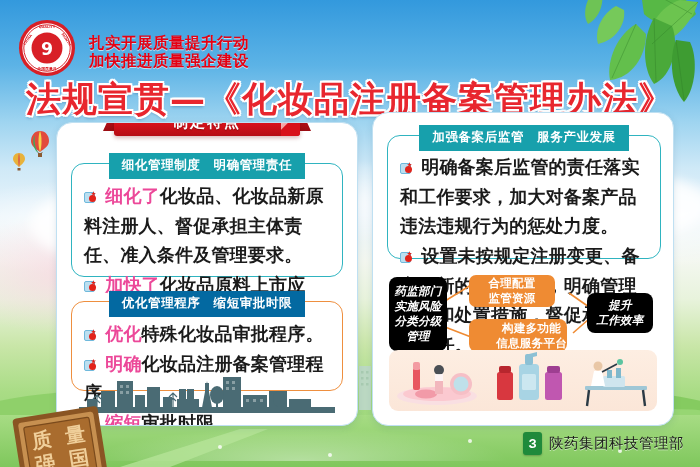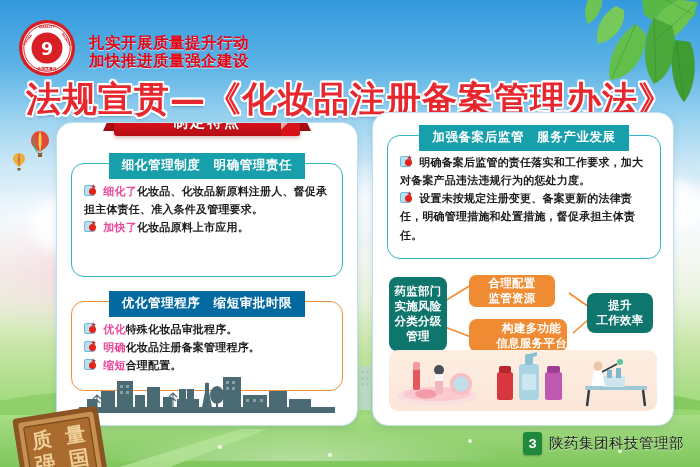--- a/index.html
+++ b/index.html
@@ -68,34 +68,34 @@
   .sechead.teal{background:#17a0ac;}
   .sechead.orange{background:#0369a1;}
 
   
   .cbox{position:absolute;border-radius:13px;background:#fff;}
   .cbox.teal{border:1.4px solid #2fb4c0;}
   .cbox.orange{border:1.4px solid #ee8f3f;}
   .cbox .hdwrap{position:absolute;left:0;right:0;top:-11px;text-align:center;}
   .cbox .hdwrap .sechead{position:relative;z-index:2;}
   .cbox .body{padding:18px 12px 10px 12px;}
-  .ln{font-size:11px;line-height:1.65;color:#1b1b1b;font-weight:bold;letter-spacing:.2px;}
+  .ln{font-size:18px;line-height:1.65;color:#1b1b1b;font-weight:bold;letter-spacing:.2px;}
   .ln .hl{color:#ec4899;}
   .bullet{display:inline-block;width:13px;height:12px;vertical-align:-1px;margin-right:3px;position:relative;}
   .bullet .b1{position:absolute;left:0;top:1px;width:9px;height:9px;border-radius:2px;
     background:#bcdff0;border:1.2px solid #6fb9dc;}
   .bullet .b2{position:absolute;left:5px;top:4px;width:7px;height:7px;border-radius:50%;background:#e2231a;}
   .bullet .b3{position:absolute;left:7px;top:0px;width:5px;height:5px;background:#e2231a;
     clip-path:polygon(50% 0,61% 38%,100% 38%,68% 62%,79% 100%,50% 76%,21% 100%,32% 62%,0 38%,39% 38%);}
 
   
   .flow{position:absolute;}
   .fnode{position:absolute;border-radius:8px;display:flex;align-items:center;justify-content:center;
     text-align:center;color:#fff;font-weight:bold;font-size:11.5px;line-height:1.3;letter-spacing:.3px;}
-  .fnode.teal{background:#0f766e;}
+  .fnode.teal{background:#000000;font-style:italic;}
   .fnode.orange{background:#ef8b33;}
 
   
   .prodstrip{position:absolute;left:16px;bottom:14px;width:268px;height:61px;
     background:linear-gradient(to bottom,#fdeee2,#fbe6d8);border-radius:9px;}
 
   
   .skyline{position:absolute;left:22px;bottom:12px;width:256px;height:44px;}
 
   
@@ -246,21 +246,21 @@
         <div class="ln">
           <span class="bullet"><i class="b1"></i><i class="b2"></i><i class="b3"></i></span>
           <span class="hl">优化</span><span>特殊化妆品审批程序。</span>
         </div>
         <div class="ln">
           <span class="bullet"><i class="b1"></i><i class="b2"></i><i class="b3"></i></span>
           <span class="hl">明确</span><span>化妆品注册备案管理程序。</span>
         </div>
         <div class="ln">
           <span class="bullet"><i class="b1"></i><i class="b2"></i><i class="b3"></i></span>
-          <span class="hl">缩短</span><span>合理配置。</span>
+          <span class="hl">缩短</span><span>审批时限。</span>
         </div>
       </div>
     </div>
 
     <svg class="skyline" viewBox="0 0 256 44">
       <g fill="#4a6b74">
         <rect x="8" y="30" width="10" height="14"></rect>
         <rect x="22" y="22" width="14" height="22"></rect>
         <rect x="38" y="12" width="16" height="32"></rect>
         <rect x="56" y="26" width="10" height="18"></rect>

